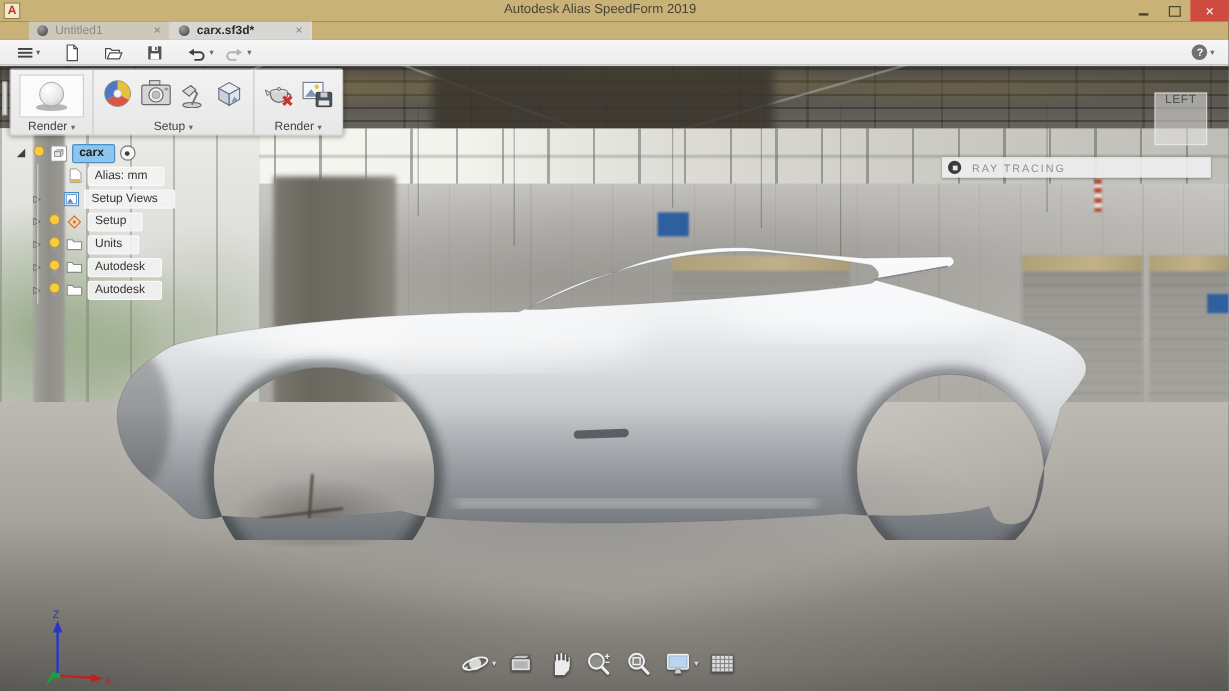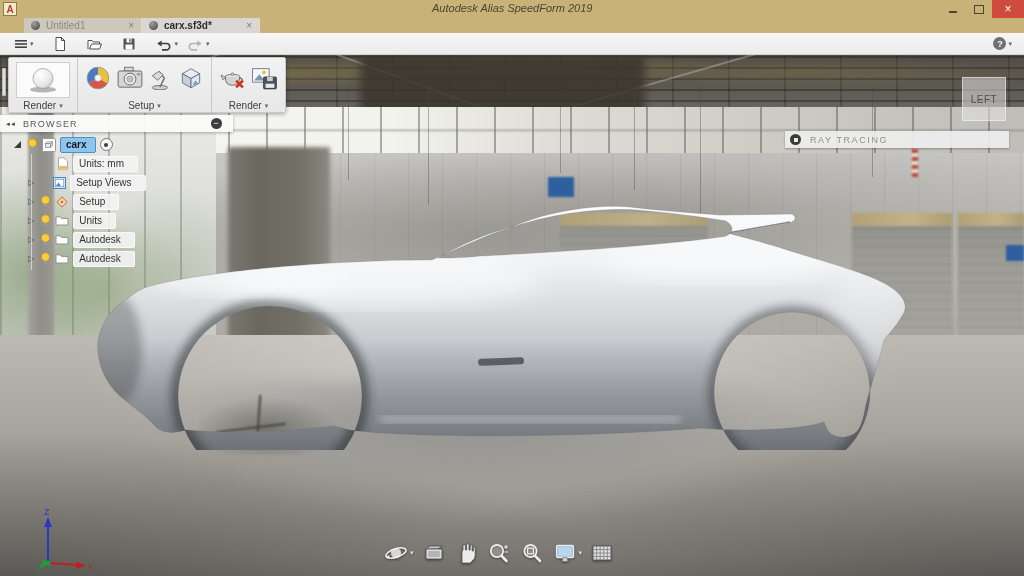--- a/index.html
+++ b/index.html
@@ -3,21 +3,21 @@
 <meta charset="utf-8">
 <style>
   html,body{margin:0;padding:0;background:#222;}
   .screen{position:relative;width:1024px;height:576px;overflow:hidden;
     font-family:"Liberation Sans",sans-serif;-webkit-font-smoothing:antialiased;user-select:none;}
 
   
   .titlebar{position:absolute;left:0;top:0;width:1024px;height:18px;background:#c8b277;display:flex;align-items:center;}
   .app-logo{margin-left:3px;width:14px;height:14px;background:#f2e9cf;border:1px solid #8f7c3f;
     display:flex;align-items:center;justify-content:center;font-size:10px;font-weight:bold;color:#c2392a;box-sizing:border-box;}
-  .win-title{position:absolute;left:432px;top:2px;font-size:11px;color:#4a4436;font-style:italic;}
+  .win-title{position:absolute;left:420px;top:2px;font-size:11px;color:#4a4436;}
   .win-ctrls{margin-left:auto;display:flex;height:18px;}
   .wbtn{width:26px;height:18px;display:flex;align-items:center;justify-content:center;color:#4a4436;font-size:11px;}
   .wbtn .minbar{width:8px;height:2px;background:#4a4436;margin-top:6px;}
   .wbtn .restbox{width:8px;height:7px;border:1px solid #4a4436;background:transparent;}
   .wbtn.close{width:32px;background:#cf4b40;color:#fff;font-size:12px;}
 
   
   .tabstrip{position:absolute;left:0;top:18px;width:1024px;height:15px;background:#c8b277;display:flex;padding-left:24px;box-sizing:border-box;}
   .tab{display:flex;align-items:center;height:15px;padding:0 7px;font-size:10px;min-width:118px;box-sizing:border-box;border-right:1px solid #e5dcc0;}
   .tab .sphere{width:9px;height:9px;border-radius:50%;background:radial-gradient(circle at 35% 30%,#a0a0a0,#565656 75%);margin-right:6px;}
@@ -139,21 +139,21 @@
 
   
   .raybar{position:absolute;left:785px;top:76px;width:224px;height:17px;background:rgba(238,238,238,.92);
     display:flex;align-items:center;padding-left:5px;box-sizing:border-box;box-shadow:0 1px 2px rgba(0,0,0,.3);}
   .raystop{width:11px;height:11px;border-radius:50%;background:#3a3a3a;display:flex;align-items:center;justify-content:center;margin-right:9px;}
   .raystop i{width:4px;height:4px;background:#e8e8e8;}
   .raylabel{font-size:9px;color:#8f8f8f;letter-spacing:1.6px;}
 
   
   .viewcube{position:absolute;left:962px;top:22px;width:44px;height:44px;background:rgba(228,228,226,.55);
-    border:1px solid rgba(255,255,255,.45);display:flex;align-items:center;justify-content:center;
+    border:1px solid rgba(255,255,255,.45);display:flex;justify-content:center;
     font-size:10px;color:#4f4f4f;letter-spacing:.5px;box-sizing:border-box;}
 
   
   .bottomnav{position:absolute;left:383px;top:486px;display:flex;align-items:center;gap:8px;
     filter:drop-shadow(0 1px 1px rgba(0,0,0,.45));}
   .nbtn{display:flex;align-items:center;}
   .ncaret{font-size:7px;color:#dcdcdc;margin-left:1px;}
 
   
   .triad{position:absolute;left:26px;top:450px;}
@@ -422,25 +422,20 @@
           </div>
         </div>
         <div class="rlabel">
           <span>Render</span>
             <span class="tcaret">▾</span>
         </div>
       </div>
     </div>
 
     <div class="browser">
-      <div class="bheader">
-        <span class="bcollapse">◄◄</span>
-        <span>BROWSER</span>
-        <span class="bremove">−</span>
-      </div>
       <div class="btree">
         <div class="guide"></div>
 
         <div class="trow" style="padding-left:14px;">
           <span class="caret-exp"></span>
           <span class="icn">
             <svg width="11" height="13">
                 <circle cx="5.5" cy="5" r="4.2" fill="#f7cd3d" stroke="#b98f2f" stroke-width="0.8"></circle>
                 <rect x="3.8" y="9" width="3.4" height="3" fill="#9a9a9a"></rect>
               </svg>
@@ -459,21 +454,21 @@
             </span>
         </div>
 
         <div class="trow" style="padding-left:57px;">
           <span class="icn">
             <svg width="12" height="13">
                 <path d="M1.5,0.8 H7 L10.5,4.2 V12.2 H1.5 Z" fill="#fff" stroke="#999" stroke-width="0.8"></path>
                 <rect x="2.2" y="9.2" width="7.6" height="2.4" fill="#e9b73c"></rect>
               </svg>
           </span>
-          <span class="pill">Units: mm</span>
+          <span class="pill">Alias: mm</span>
         </div>
 
         <div class="trow" style="padding-left:28px;">
           <span class="caret-col">▷</span>
           <span class="icn" style="margin-left:13px;">
             <svg width="13" height="12">
                 <rect x="0.5" y="0.5" width="12" height="11" fill="#eaf2fb" stroke="#4d86c4"></rect>
                 <rect x="2.2" y="2.2" width="8.6" height="7.6" fill="#fff" stroke="#4d86c4" stroke-width="0.7"></rect>
                 <polygon points="3,9 5.5,5.5 8,9" fill="#4d86c4"></polygon>
               </svg>

